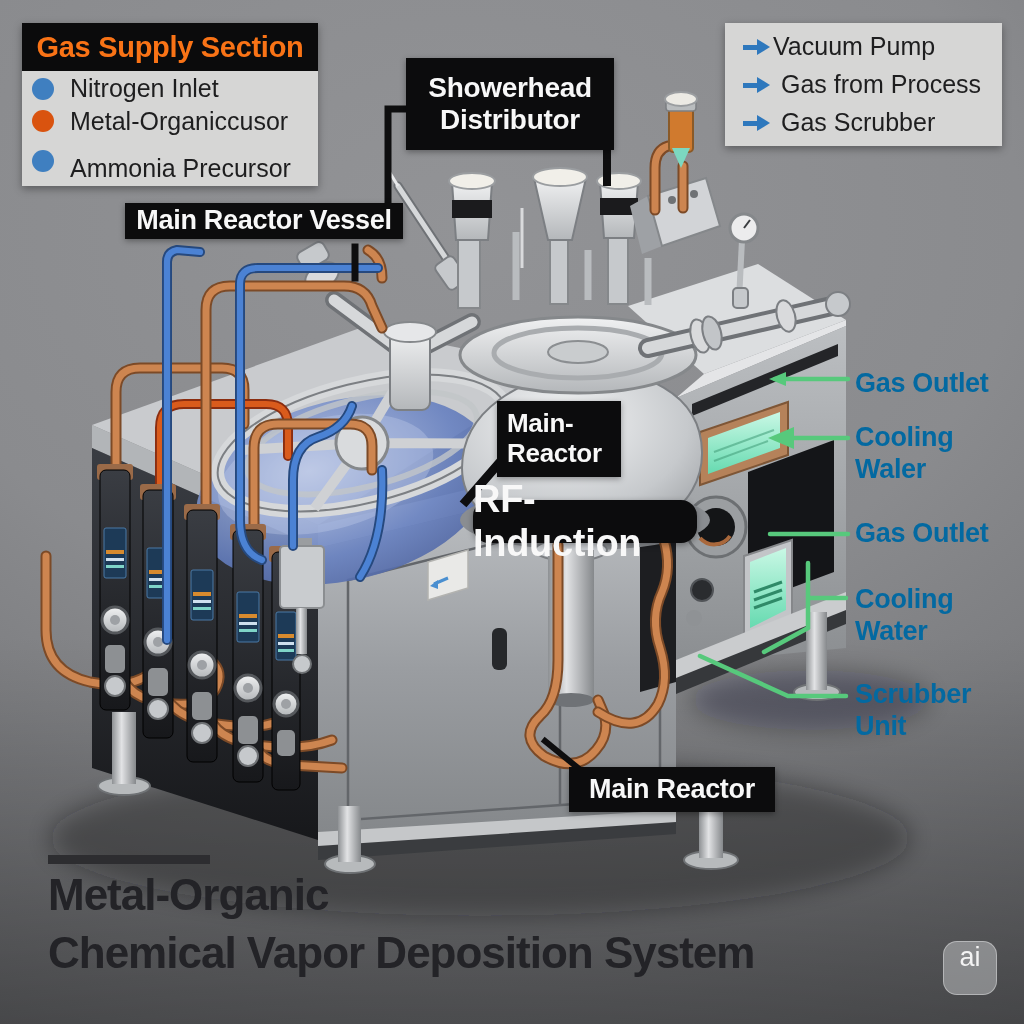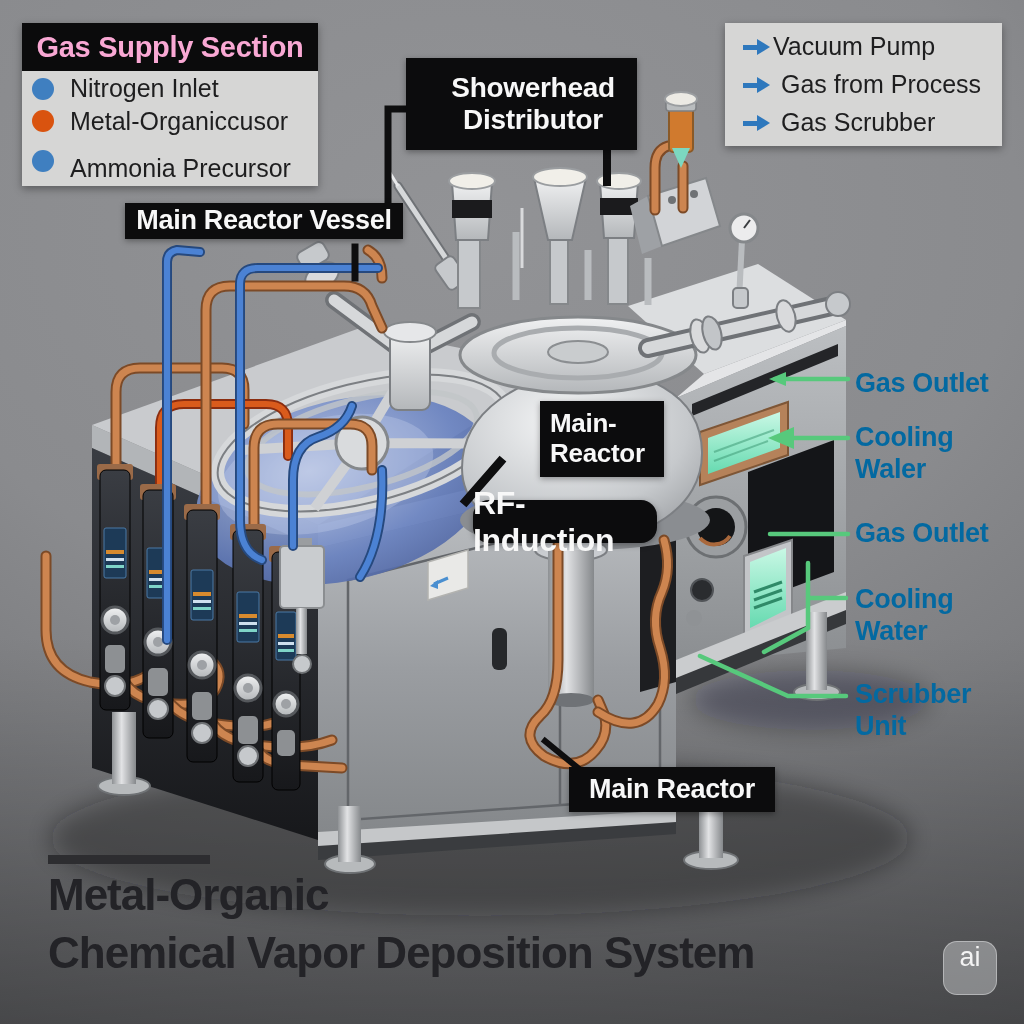--- a/index.html
+++ b/index.html
@@ -23,21 +23,21 @@
   .grn{fill:none;stroke:#57c97c;stroke-width:4.5;stroke-linecap:round}
   .blk{fill:none;stroke:#0e0e0f;stroke-linecap:square}
 
   
   .lbl{position:absolute;background:#0c0c0d;color:#f8f8f8;font-weight:700;
        display:flex;flex-direction:column;align-items:center;justify-content:center;
        letter-spacing:-.3px;box-shadow:0 2px 6px rgba(0,0,0,.35);line-height:1.15;}
 
   
   .legend{position:absolute;box-shadow:0 3px 8px rgba(0,0,0,.35);}
-  .legend .hd{background:#0b0b0c;color:#f9a8d4;font-weight:700;font-size:29px;
+  .legend .hd{background:#0b0b0c;color:#f97316;font-weight:700;font-size:29px;
               display:flex;align-items:center;justify-content:center;letter-spacing:-.3px;}
   .legend .bd{background:#d6d6d5;display:flex;flex-direction:column;justify-content:space-evenly;}
   .legend .row{display:flex;align-items:center;font-size:25px;color:#1e1e1f;font-weight:500;}
   .dot{width:22px;height:22px;border-radius:50%;flex:0 0 auto;}
   .dot.blue{background:#3f7fc0;}
   .dot.orange{background:#d9530f;}
   .arr{position:relative;width:27px;height:18px;flex:0 0 auto;}
   .arr::before{content:"";position:absolute;left:0;top:7px;width:15px;height:5px;background:#2e78bd;}
   .arr::after{content:"";position:absolute;left:14px;top:1px;width:0;height:0;
               border-left:13px solid #2e78bd;border-top:8px solid transparent;border-bottom:8px solid transparent;}
@@ -457,35 +457,35 @@
       <span class="arr"></span>
       <span style="margin-left:11px;">Gas from Process</span>
     </div>
     <div class="row">
       <span class="arr"></span>
       <span style="margin-left:11px;">Gas Scrubber</span>
     </div>
   </div>
 </div>
 
-<div class="lbl" style="left:406px;top:58px;width:208px;height:92px;font-size:28px;padding-left:23px;">
+<div class="lbl" style="left:406px;top:58px;width:208px;height:92px;font-size:28px;">
   <span>Showerhead</span>
   <span>Distributor</span>
 </div>
 
 <div class="lbl" style="left:125px;top:203px;width:278px;height:36px;font-size:27px;">
   <span>Main Reactor Vessel</span>
 </div>
 
-<div class="lbl" style="left:497px;top:401px;width:124px;height:76px;font-size:26px;align-items:flex-start;padding-left:10px;box-sizing:border-box;margin-left:43px;">
+<div class="lbl" style="left:497px;top:401px;width:124px;height:76px;font-size:26px;align-items:flex-start;padding-left:10px;box-sizing:border-box;">
   <span>Main-</span>
   <span>Reactor</span>
 </div>
 
-<div class="lbl" style="left:473px;top:500px;width:184px;height:43px;font-size:32px;border-radius:16px;">
+<div class="lbl" style="left:473px;top:500px;width:224px;height:43px;font-size:38px;border-radius:16px;">
   <span>RF-Induction</span>
 </div>
 
 <div class="lbl" style="left:569px;top:767px;width:206px;height:45px;font-size:27px;">
   <span>Main Reactor</span>
 </div>
 
 <div class="side" style="left:855px;top:367px;">
   <div>Gas Outlet</div>
 </div>

